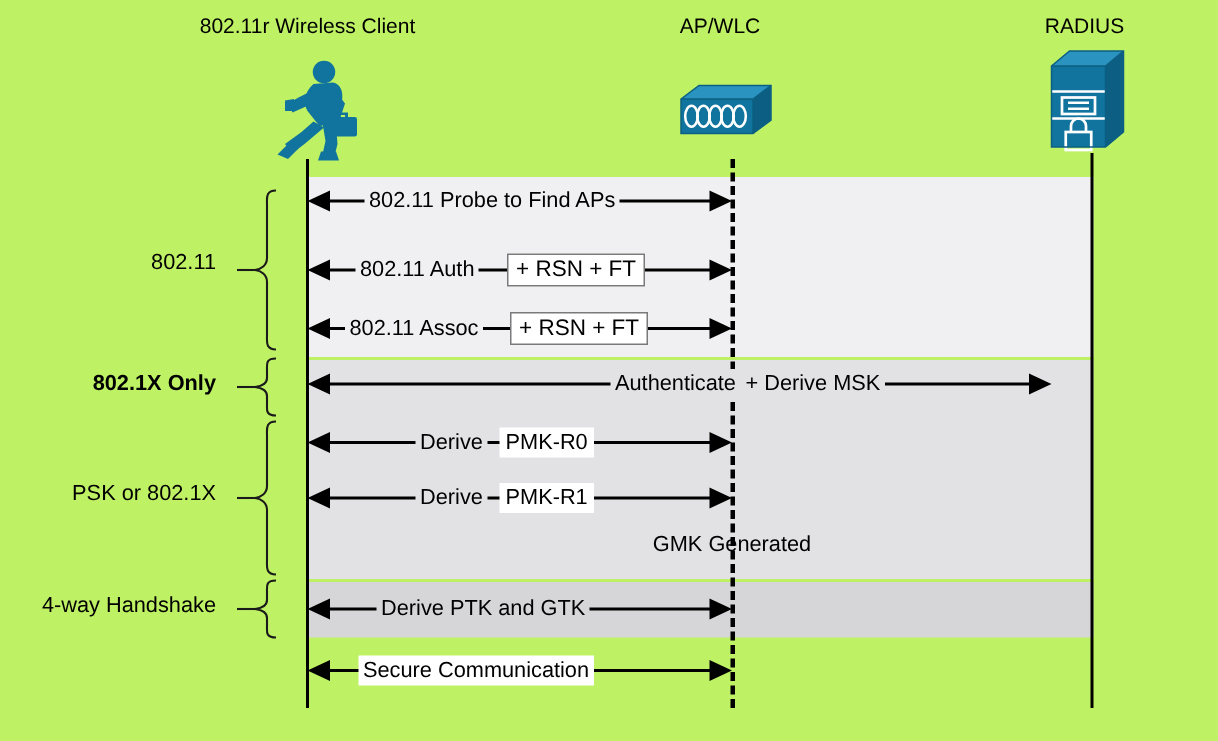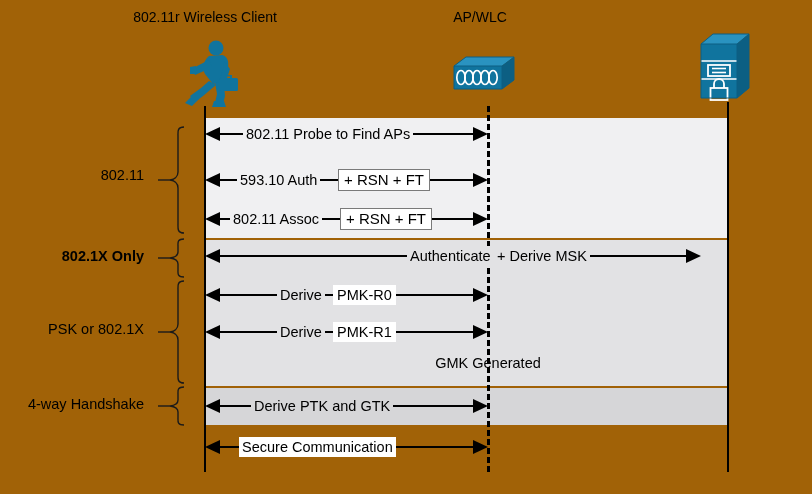--- a/index.html
+++ b/index.html
@@ -9,21 +9,21 @@
     background: #ffffff;
   }
   body {
     font-family: "Liberation Sans", sans-serif;
     -webkit-font-smoothing: antialiased;
   }
   #diagram {
     position: relative;
     width: 812px;
     height: 494px;
-    background: #a16207;
+    background: #bef264;
     overflow: hidden;
   }
 
   
   .band {
     position: absolute;
     left: 205px;
     width: 524px;
   }
   .band-light  { background: #f0f0f2; }
@@ -155,20 +155,21 @@
 <body>
 
 <div id="diagram">
 
   <div class="band band-light" style="top:118px; height:120px;"></div>
   <div class="band band-medium" style="top:240px; height:146px;"></div>
   <div class="band band-dark" style="top:388px; height:37px;"></div>
 
   <div class="col-title" style="left:95px; top:10px; width:220px;">802.11r Wireless Client</div>
   <div class="col-title" style="left:420px; top:10px; width:120px;">AP/WLC</div>
+  <div class="col-title" style="left:668px; top:10px; width:110px;">RADIUS</div>
 
   <div class="actor-icon" style="left:172px; top:38px; width:70px; height:72px;">
     <svg width="70" height="72" viewBox="0 0 70 72" xmlns="http://www.w3.org/2000/svg">
       <g fill="#10749e">
 
         <circle cx="44" cy="10" r="7.5"></circle>
 
         <path d="M37 18 L50 17 C55 18 57 23 56 29 L54 44 L41 46 L33 36 C30 31 31 23 37 18 Z"></path>
 
         <path d="M52 23 L58 31 L54 43 L48 41 L51 31 Z"></path>
@@ -283,21 +284,21 @@
     <div class="arrowhead left" style="left:0px;"></div>
     <div class="arrowhead right" style="right:0px;"></div>
     <div class="msg-line" style="left:12px; right:12px;"></div>
     <div class="msg-label on-band-light" style="left:38px;">802.11 Probe to Find APs</div>
   </div>
 
   <div class="msg-row" style="left:205px; top:170px; width:283px;">
     <div class="arrowhead left" style="left:0px;"></div>
     <div class="arrowhead right" style="right:0px;"></div>
     <div class="msg-line" style="left:12px; right:12px;"></div>
-    <div class="msg-label on-band-light" style="left:32px;">593.10 Auth</div>
+    <div class="msg-label on-band-light" style="left:32px;">802.11 Auth</div>
     <div class="chip-boxed" style="left:133px;">+ RSN + FT</div>
   </div>
 
   <div class="msg-row" style="left:205px; top:209px; width:283px;">
     <div class="arrowhead left" style="left:0px;"></div>
     <div class="arrowhead right" style="right:0px;"></div>
     <div class="msg-line" style="left:12px; right:12px;"></div>
     <div class="msg-label on-band-light" style="left:25px;">802.11 Assoc</div>
     <div class="chip-boxed" style="left:135px;">+ RSN + FT</div>
   </div>

